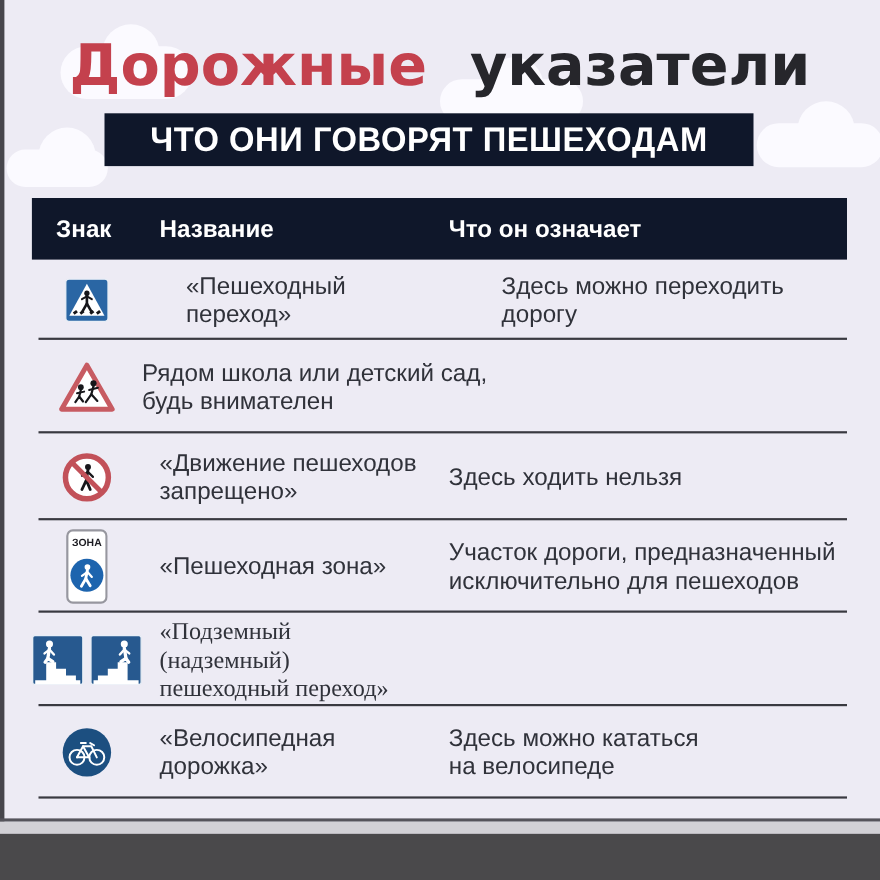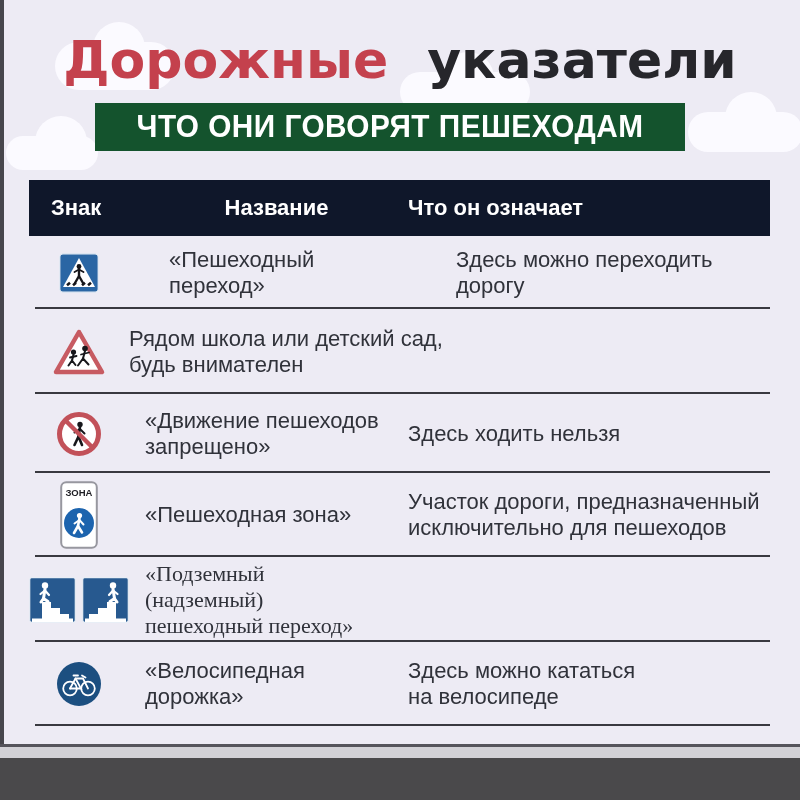--- a/index.html
+++ b/index.html
@@ -22,35 +22,35 @@
     position:absolute; top:30px; left:0; width:100%; text-align:center;
     font-family:"DejaVu Sans", sans-serif; font-weight:bold;
     font-size:52px; letter-spacing:0px; white-space:nowrap;
   }
   .title .red  { color:#c4414d; margin-right:39px; }
   .title .dark { color:#26262b; }
 
   
   .banner {
     position:absolute; left:95px; top:103px; width:590px; height:48px;
-    background:#14532d; display:flex; align-items:center; justify-content:center;
+    background:#0f172a; display:flex; align-items:center; justify-content:center;
   }
   .banner .banner-text {
     color:#ffffff; font-weight:bold; font-size:31px; letter-spacing:0.5px;
     transform:scaleX(0.96); white-space:nowrap;
   }
 
   
   .thead {
     position:absolute; left:29px; top:180px; width:741px; height:56px;
     background:#0f172a; color:#ffffff; font-weight:bold; font-size:22px;
     display:flex; align-items:center;
   }
   .thead .h-sign { margin-left:22px; width:94px; }
-  .thead .h-name { width:263px;text-align:center; }
+  .thead .h-name { width:263px; }
   .thead .h-meaning { flex:1; }
 
   
   .row {
     position:absolute; left:29px; width:741px;
     display:flex; align-items:center;
   }
   .col-sign { width:100px; display:flex; justify-content:center; align-items:center; }
   .col-name { width:279px; padding-left:16px; box-sizing:border-box; }
   .col-meaning { flex:1; }

